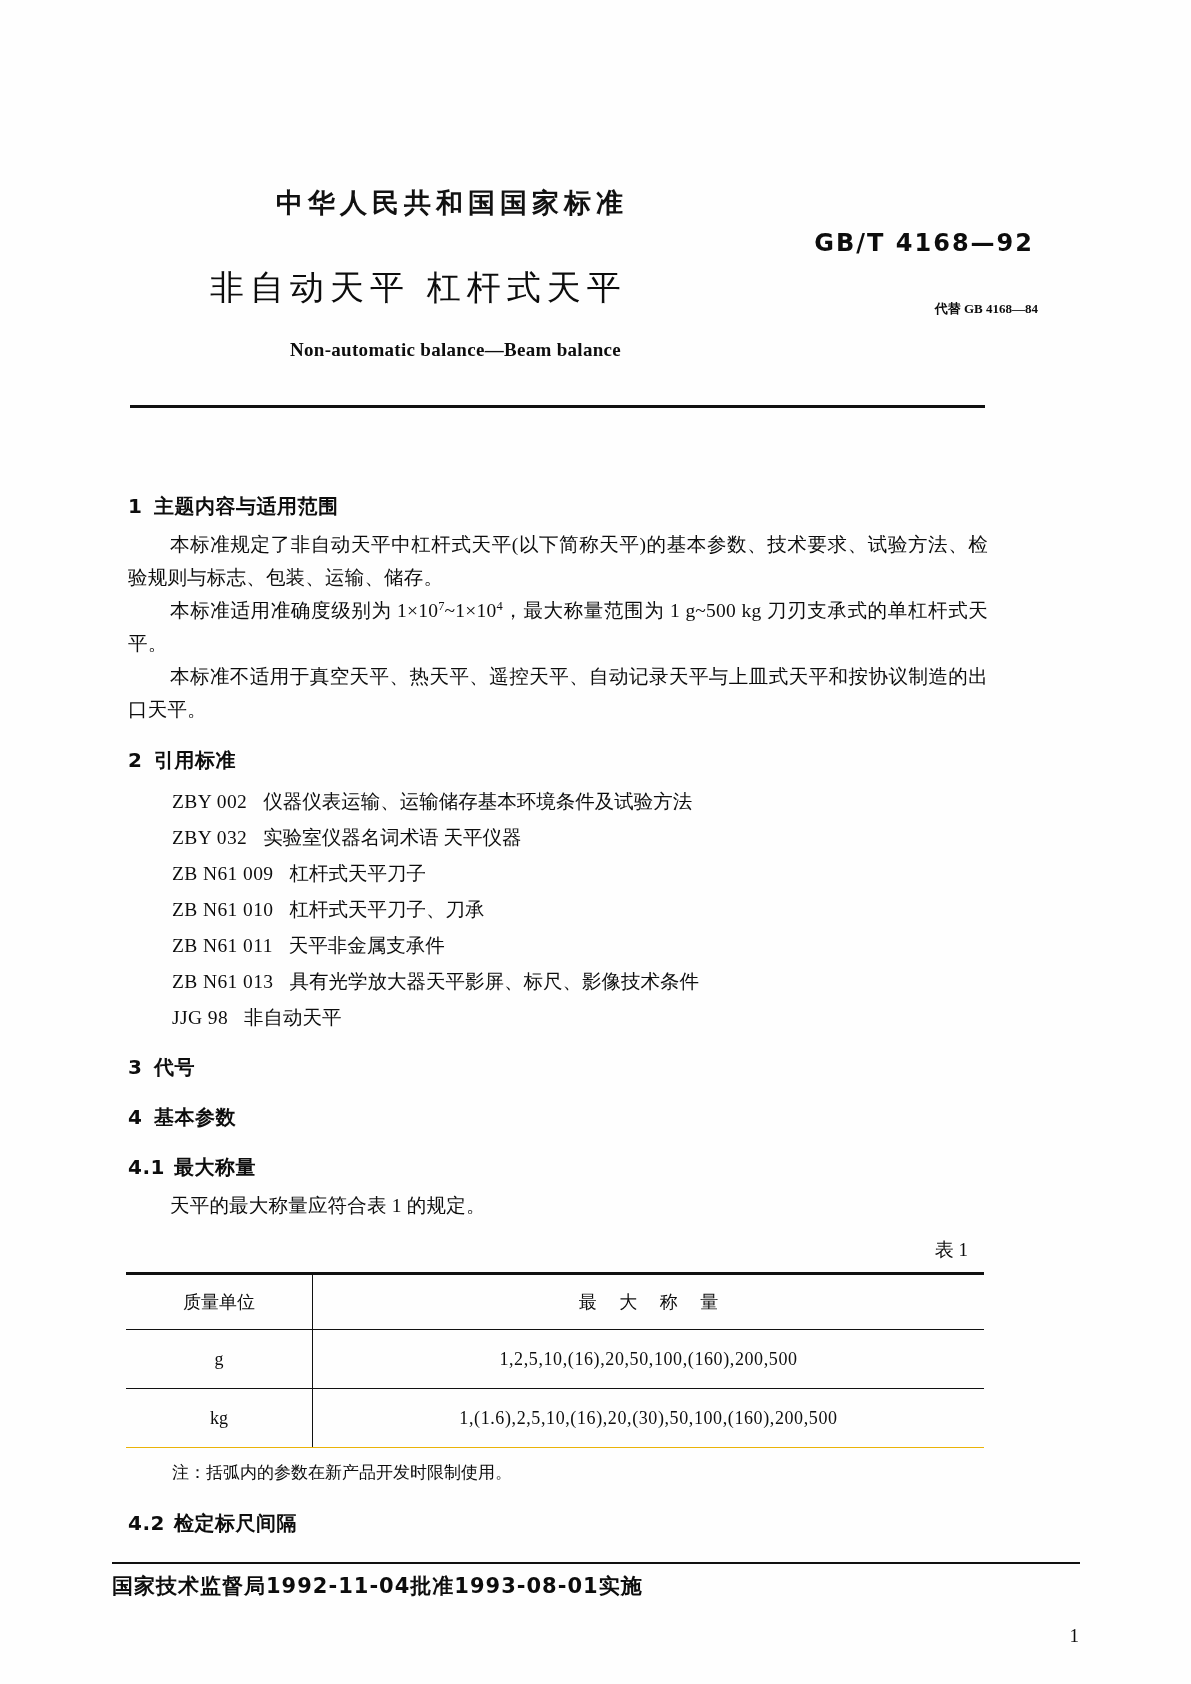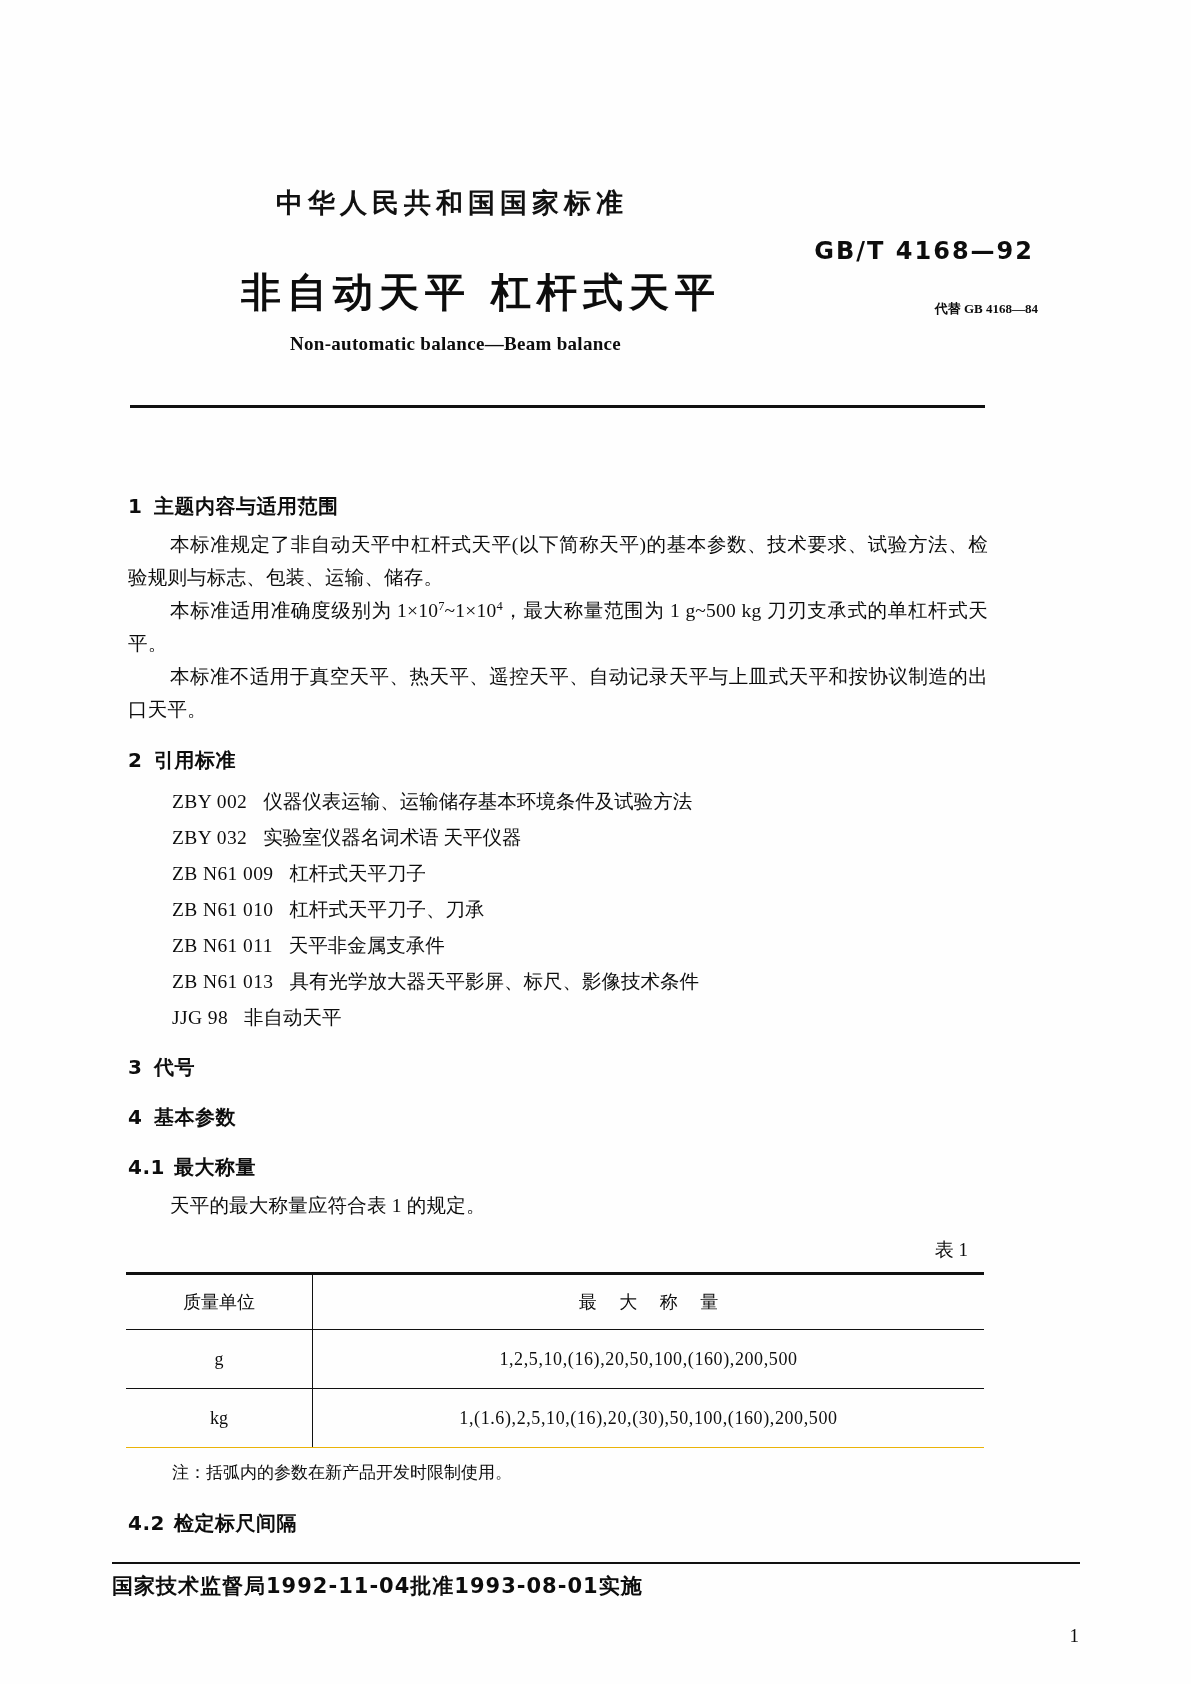--- a/index.html
+++ b/index.html
@@ -35,47 +35,47 @@
     font-family: Liberation Serif, serif;
     font-weight: bold;
     font-size: 27px;
     letter-spacing: 5px;
     color: #111;
     margin-left: 146px;
   }
   .std-code {
     position: absolute;
     right: 26px;
-    top: 52px;
+    top: 44px;
     font-family: "DejaVu Sans", sans-serif;
     font-weight: bold;
     font-size: 24px;
     letter-spacing: 2px;
     white-space: nowrap;
   }
   .doc-title {
     margin-top: 44px;
-    margin-left: 111px;
-    font-family: "DejaVu Sans", sans-serif;
-    font-weight: bold;
-    font-size: 40px;
+    margin-left: 80px;
+    font-family: "DejaVu Sans", sans-serif;
+    font-weight: normal;
+    font-size: 34px;
     letter-spacing: 6px;
     white-space: nowrap;
   }
   .replaces {
     position: absolute;
     right: 22px;
     top: 115px;
     font-family: "Liberation Serif", serif;
     font-weight: bold;
     font-size: 13px;
     white-space: nowrap;
   }
   .eng-title {
-    margin-top: 13px;
+    margin-top: 28px;
     margin-left: 160px;
     font-family: "Liberation Serif", "DejaVu Serif", serif;
     font-weight: bold;
     font-size: 19px;
     letter-spacing: 0.3px;
   }
 
   .rule {
     position: absolute;
     left: 130px;

